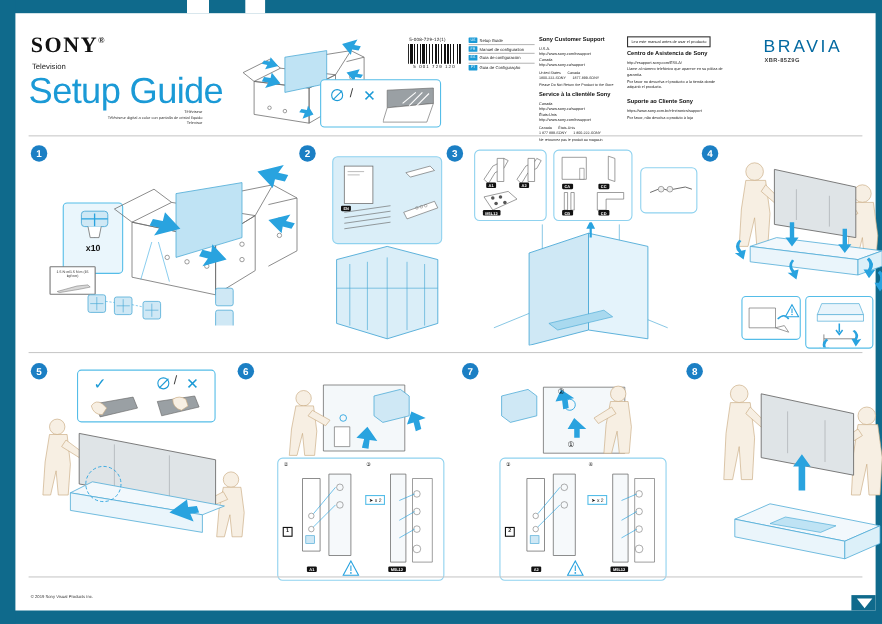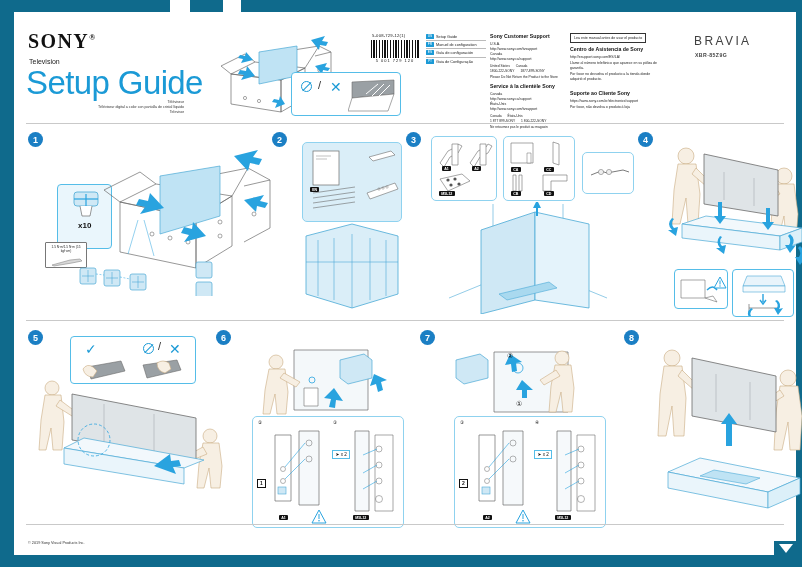--- a/index.html
+++ b/index.html
@@ -86,21 +86,21 @@
   .support-col { position: absolute; font-size: 3.5px; color: #222; line-height: 1.45; }
   .support-col h4 { font-size: 5.2px; font-weight: bold; margin-bottom: 1.5px; color: #111; }
   .support-col .row2 { display: flex; gap: 6px; }
   .support-col .small { font-size: 3.3px; }
   .note-box {
     border: .5px solid #333; padding: 1.5px 3px; font-size: 3.6px;
     display: inline-block; margin-bottom: 3px;
   }
   .bravia {
     position: absolute; left: 680px; top: 22px;
-    font-size: 12px; letter-spacing: 2.4px; color: #404040;
+    font-size: 16px; letter-spacing: 2.4px; color: #0369a1;
   }
   .model {
     position: absolute; left: 681px; top: 40px;
     font-size: 5.2px; letter-spacing: .4px; color: #444; font-weight: bold;
   }
   .hdr-rule {
     position: absolute; left: 12px; top: 111px; right: 12px;
     height: 1px; background: #c9c9c9;
   }
 

